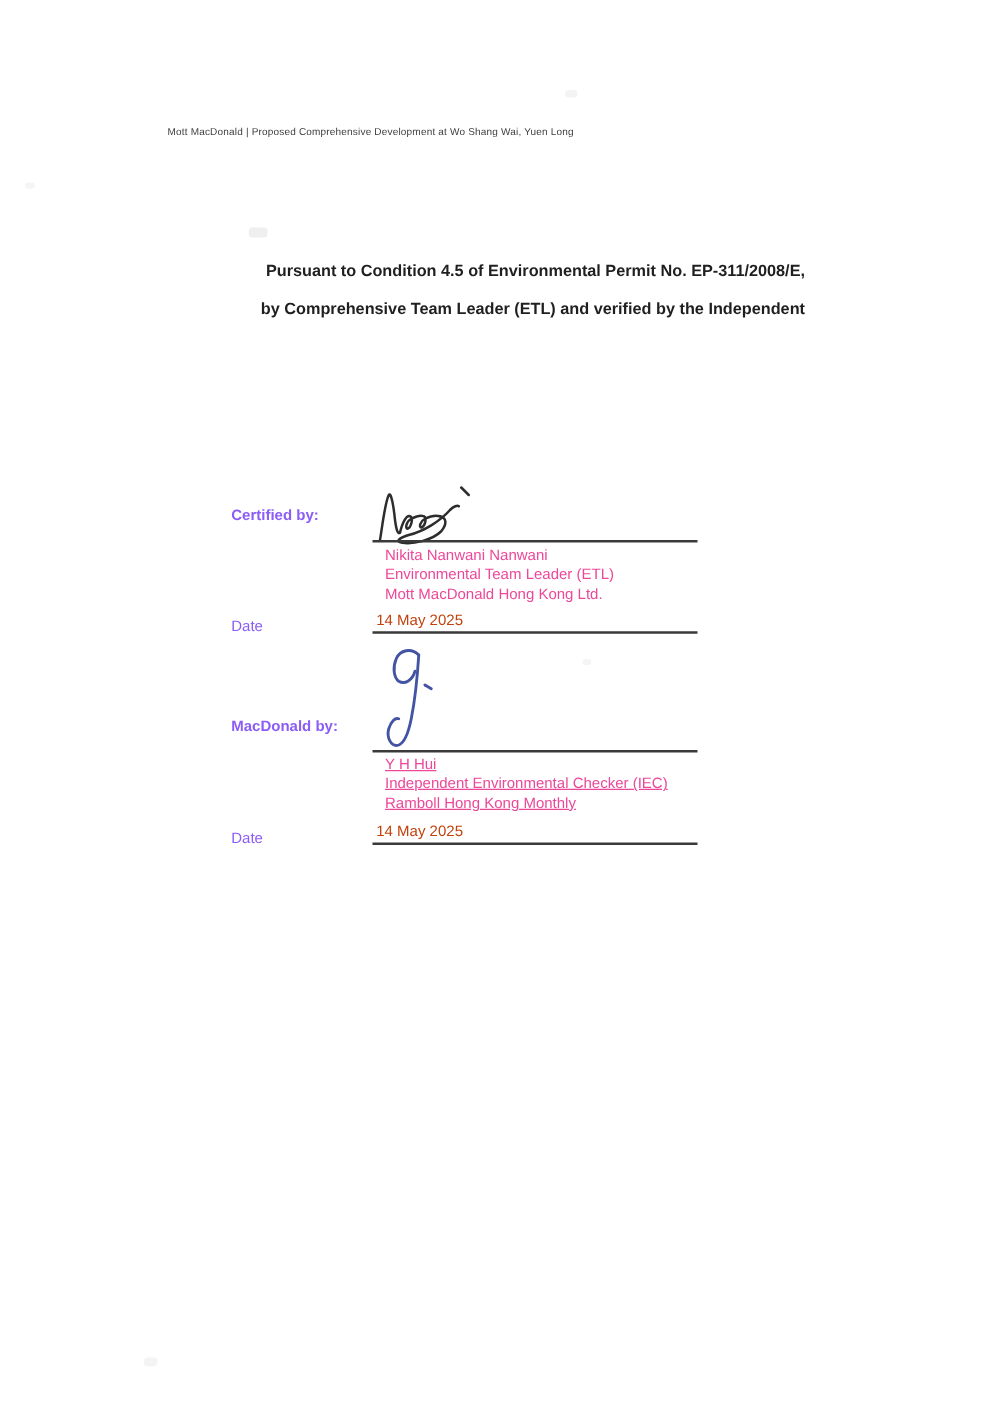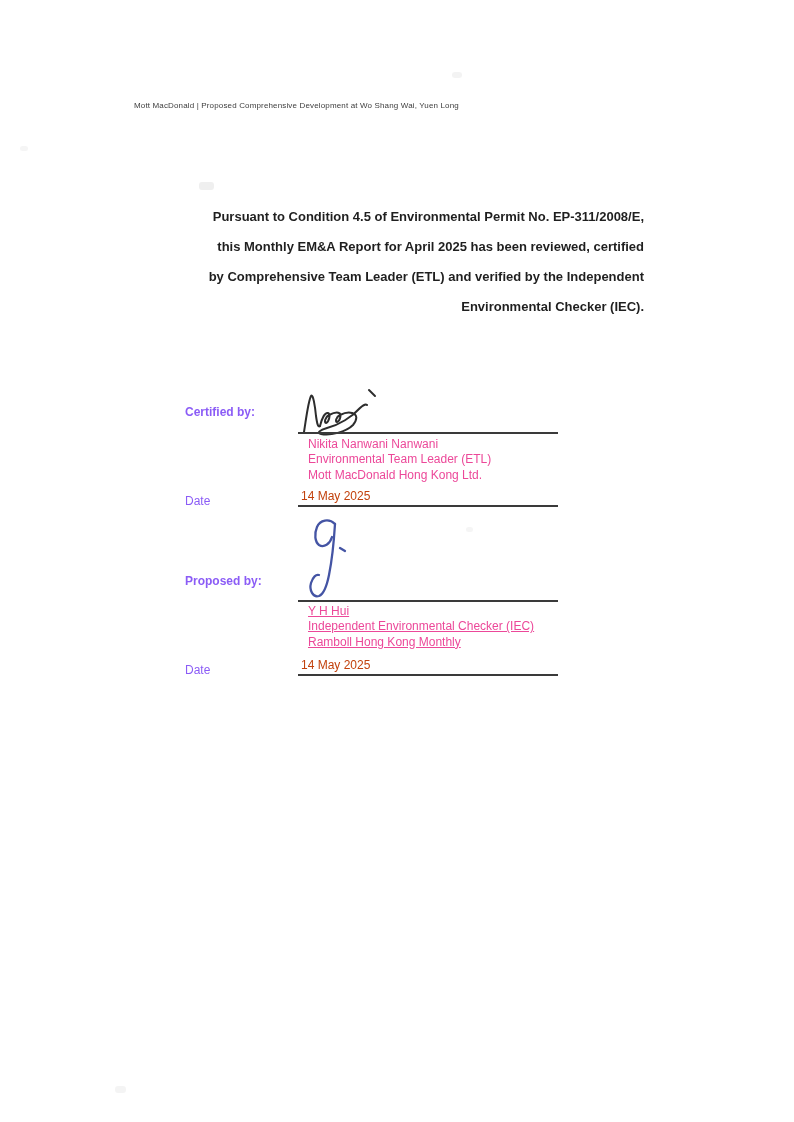--- a/index.html
+++ b/index.html
@@ -96,23 +96,21 @@
 </style>
 </head>
 <body>
 
 <div class="page">
 
   <div class="header-line">Mott MacDonald | Proposed Comprehensive Development at Wo Shang Wai, Yuen Long</div>
 
   <div class="statement">
     <div class="st-line">Pursuant to Condition 4.5 of Environmental Permit No. EP-311/2008/E,</div>
-    <div class="st-line">this Monthly EM&amp;A Report for April 2025 has been reviewed, certified</div>
     <div class="st-line">by Comprehensive Team Leader (ETL) and verified by the Independent</div>
-    <div class="st-line">Environmental Checker (IEC).</div>
   </div>
 
   <div class="field-label bold" id="certified-label">Certified by:</div>
 
   <svg class="sig-svg" id="certified-signature" width="90" height="50" viewBox="0 0 90 50">
     <g fill="none" stroke-width="2" stroke-linecap="round" stroke-linejoin="round" stroke="#2d2d2d">
       <path d="M10,46 C12,34 14,16 17,10 C19,7 21,20 22,30 C23,37 24,42 26,40"></path>
       <path d="M26,40 C28,32 31,26 34,27 C37,28 35,36 32,37 C30,37 31,31 35,29 C39,27 43,26 45,27 C48,28 46,35 43,36 C41,36 42,31 46,29 C50,27 55,26 58,27"></path>
       <path d="M58,27 C63,28 64,33 59,39 C52,46 36,50 27,48 C22,47 26,44 33,42 C45,39 58,31 66,22 C69,19 72,18 73,19"></path>
       <path d="M75,4 L81,10"></path>
@@ -124,21 +122,21 @@
   <div class="sig-text-block" id="certified-block">
     <div>Nikita Nanwani Nanwani</div>
     <div>Environmental Team Leader (ETL)</div>
     <div>Mott MacDonald Hong Kong Ltd.</div>
   </div>
 
   <div class="field-label" id="date1-label">Date</div>
   <div class="date-value" id="date1-value">14 May 2025</div>
   <div class="sig-rule" id="date1-rule"></div>
 
-  <div class="field-label bold" id="verified-label">Proposed by:</div>
+  <div class="field-label bold" id="verified-label">MacDonald by:</div>
 
   <svg class="sig-svg" id="verified-signature" width="60" height="95" viewBox="0 0 60 95">
     <g fill="none" stroke-width="2.3" stroke-linecap="round" stroke-linejoin="round" stroke="#4454a4">
       <path d="M35,9 C29,3 20,5 17,12 C14,19 15,27 19,30 C24,33 30,29 32,22"></path>
       <path d="M35,9 C34,25 32,45 29,60 C27,70 24,79 19,81 C13,83 9,75 11,68 C13,62 16,59 19,60"></path>
       <path d="M40,33 L45,36"></path>
     </g>
   </svg>
 
   <div class="sig-rule" id="verified-rule"></div>

